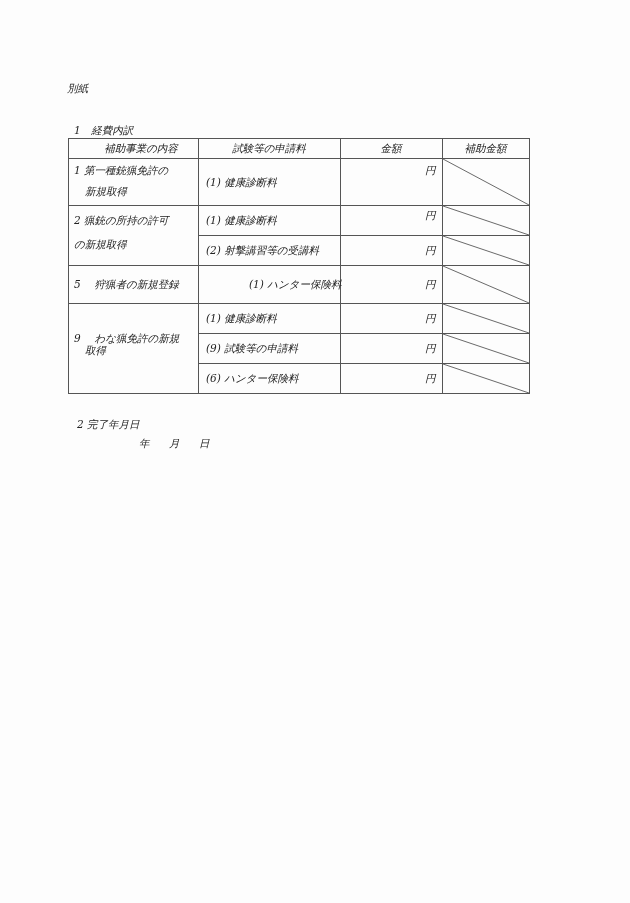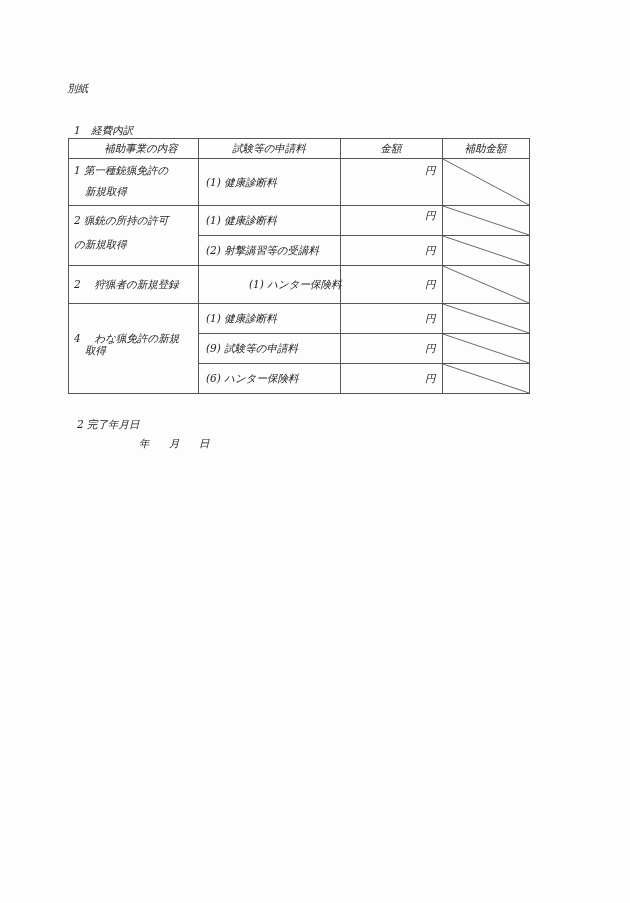--- a/index.html
+++ b/index.html
@@ -61,25 +61,25 @@
     <div class="cell" style="left:138px; top:39px;">(1)  健康診断料</div>
     <div class="cell" style="left:357px; top:27px;">円</div>
 
     <div class="cell" style="left:6px; top:77px;">2  猟銃の所持の許可</div>
     <div class="cell" style="left:6px; top:101px;">の新規取得</div>
     <div class="cell" style="left:138px; top:77px;">(1)  健康診断料</div>
     <div class="cell" style="left:357px; top:72px;">円</div>
     <div class="cell" style="left:138px; top:107px;">(2)  射撃講習等の受講料</div>
     <div class="cell" style="left:357px; top:107px;">円</div>
 
-    <div class="cell" style="left:6px; top:141px;">2　 狩猟者の新規登録</div>
+    <div class="cell" style="left:6px; top:141px;">5　 狩猟者の新規登録</div>
     <div class="cell" style="left:138px; top:141px;margin-left:43px;">(1)  ハンター保険料</div>
     <div class="cell" style="left:357px; top:141px;">円</div>
 
-    <div class="cell" style="left:6px; top:195px;">4　 わな猟免許の新規</div>
+    <div class="cell" style="left:6px; top:195px;">9　 わな猟免許の新規</div>
     <div class="cell" style="left:17px; top:207px;">取得</div>
     <div class="cell" style="left:138px; top:175px;">(1)  健康診断料</div>
     <div class="cell" style="left:357px; top:175px;">円</div>
     <div class="cell" style="left:138px; top:205px;">(9)  試験等の申請料</div>
     <div class="cell" style="left:357px; top:205px;">円</div>
     <div class="cell" style="left:138px; top:235px;">(6)  ハンター保険料</div>
     <div class="cell" style="left:357px; top:235px;">円</div>
   </div>
 
   <div class="txt" style="left:77px; top:419px;">2  完了年月日</div>

